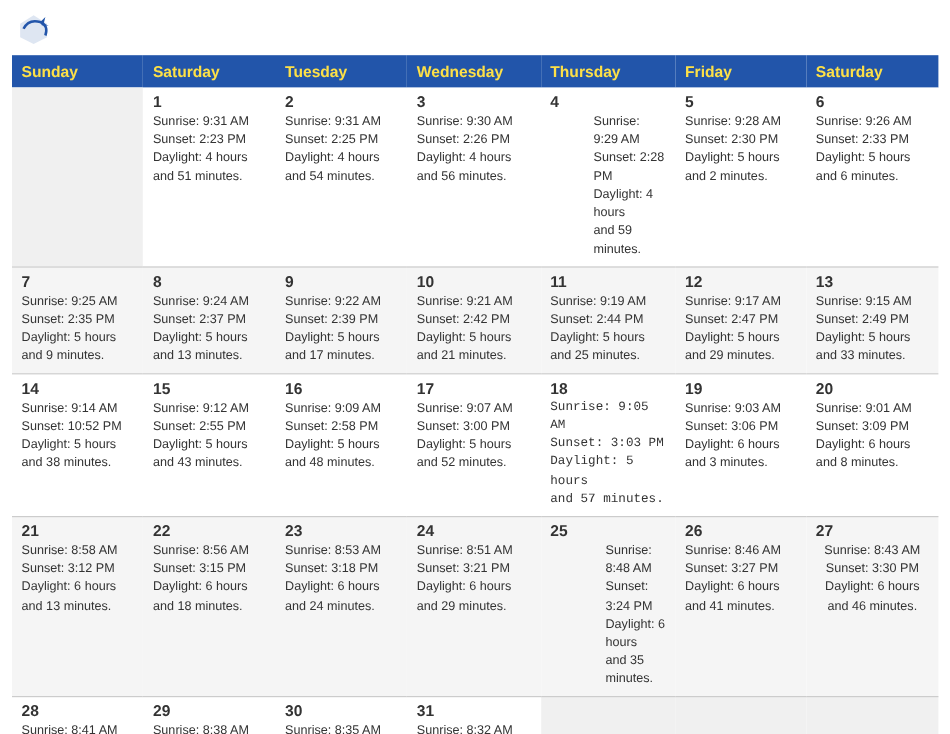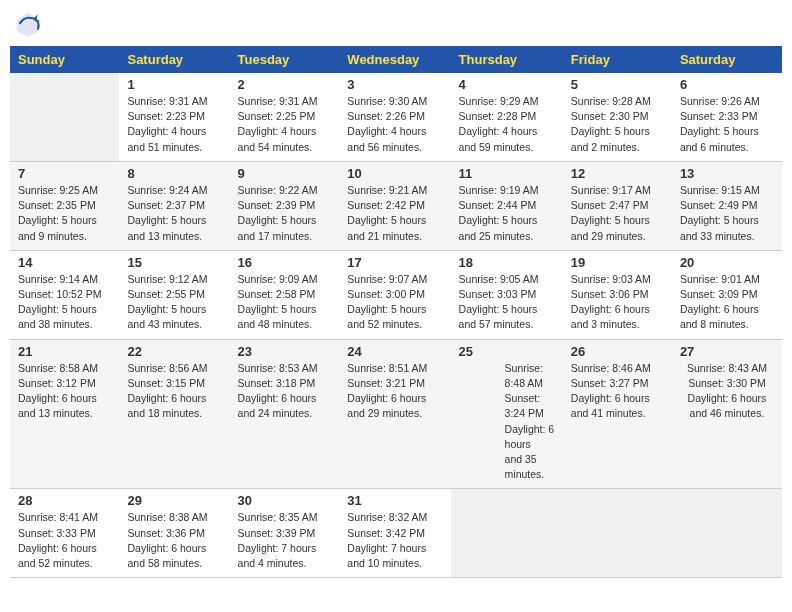--- a/index.html
+++ b/index.html
@@ -149,21 +149,21 @@
         </td>
         <td>
           <span class="day-num">3</span>
           <div class="day-info" style="white-space: pre-line;">Sunrise: 9:30 AM
 Sunset: 2:26 PM
 Daylight: 4 hours
 and 56 minutes.</div>
         </td>
         <td>
           <span class="day-num">4</span>
-          <div class="day-info" style="white-space: pre-line;">Sunrise: 9:29 AM
+          <div class="day-info" style="white-space: pre-line; margin-left: 36px;">Sunrise: 9:29 AM
 Sunset: 2:28 PM
 Daylight: 4 hours
 and 59 minutes.</div>
         </td>
         <td>
           <span class="day-num">5</span>
           <div class="day-info" style="white-space: pre-line;">Sunrise: 9:28 AM
 Sunset: 2:30 PM
 Daylight: 5 hours
 and 2 minutes.</div>
@@ -251,21 +251,21 @@
         </td>
         <td>
           <span class="day-num">17</span>
           <div class="day-info" style="white-space: pre-line;">Sunrise: 9:07 AM
 Sunset: 3:00 PM
 Daylight: 5 hours
 and 52 minutes.</div>
         </td>
         <td>
           <span class="day-num">18</span>
-          <div class="day-info" style="white-space: pre-line;">Sunrise: 9:05 AM
+          <div class="day-info" style="white-space: pre-line; font-family: Liberation Mono, monospace;">Sunrise: 9:05 AM
 Sunset: 3:03 PM
 Daylight: 5 hours
 and 57 minutes.</div>
         </td>
         <td>
           <span class="day-num">19</span>
           <div class="day-info" style="white-space: pre-line;">Sunrise: 9:03 AM
 Sunset: 3:06 PM
 Daylight: 6 hours
 and 3 minutes.</div>

